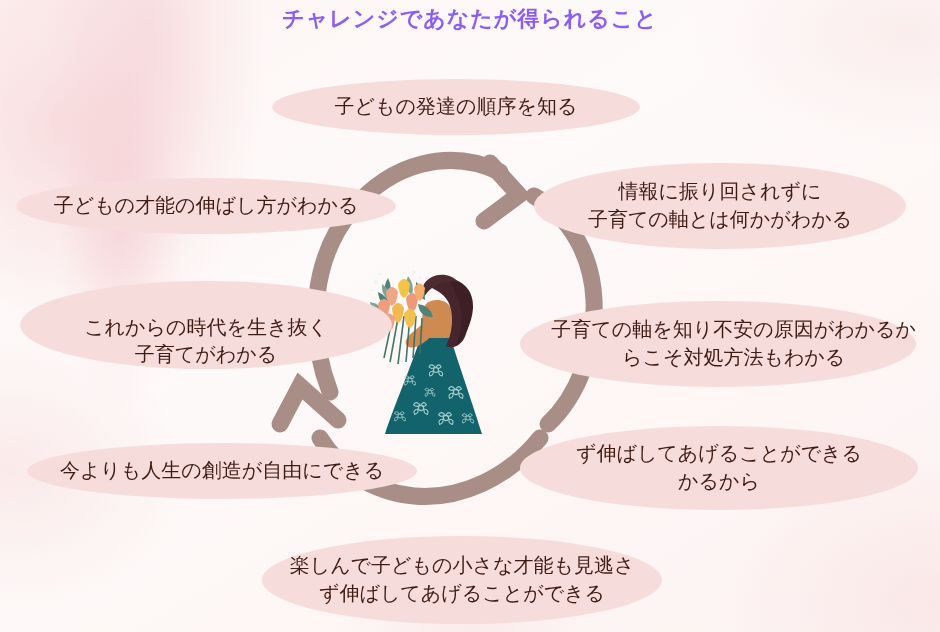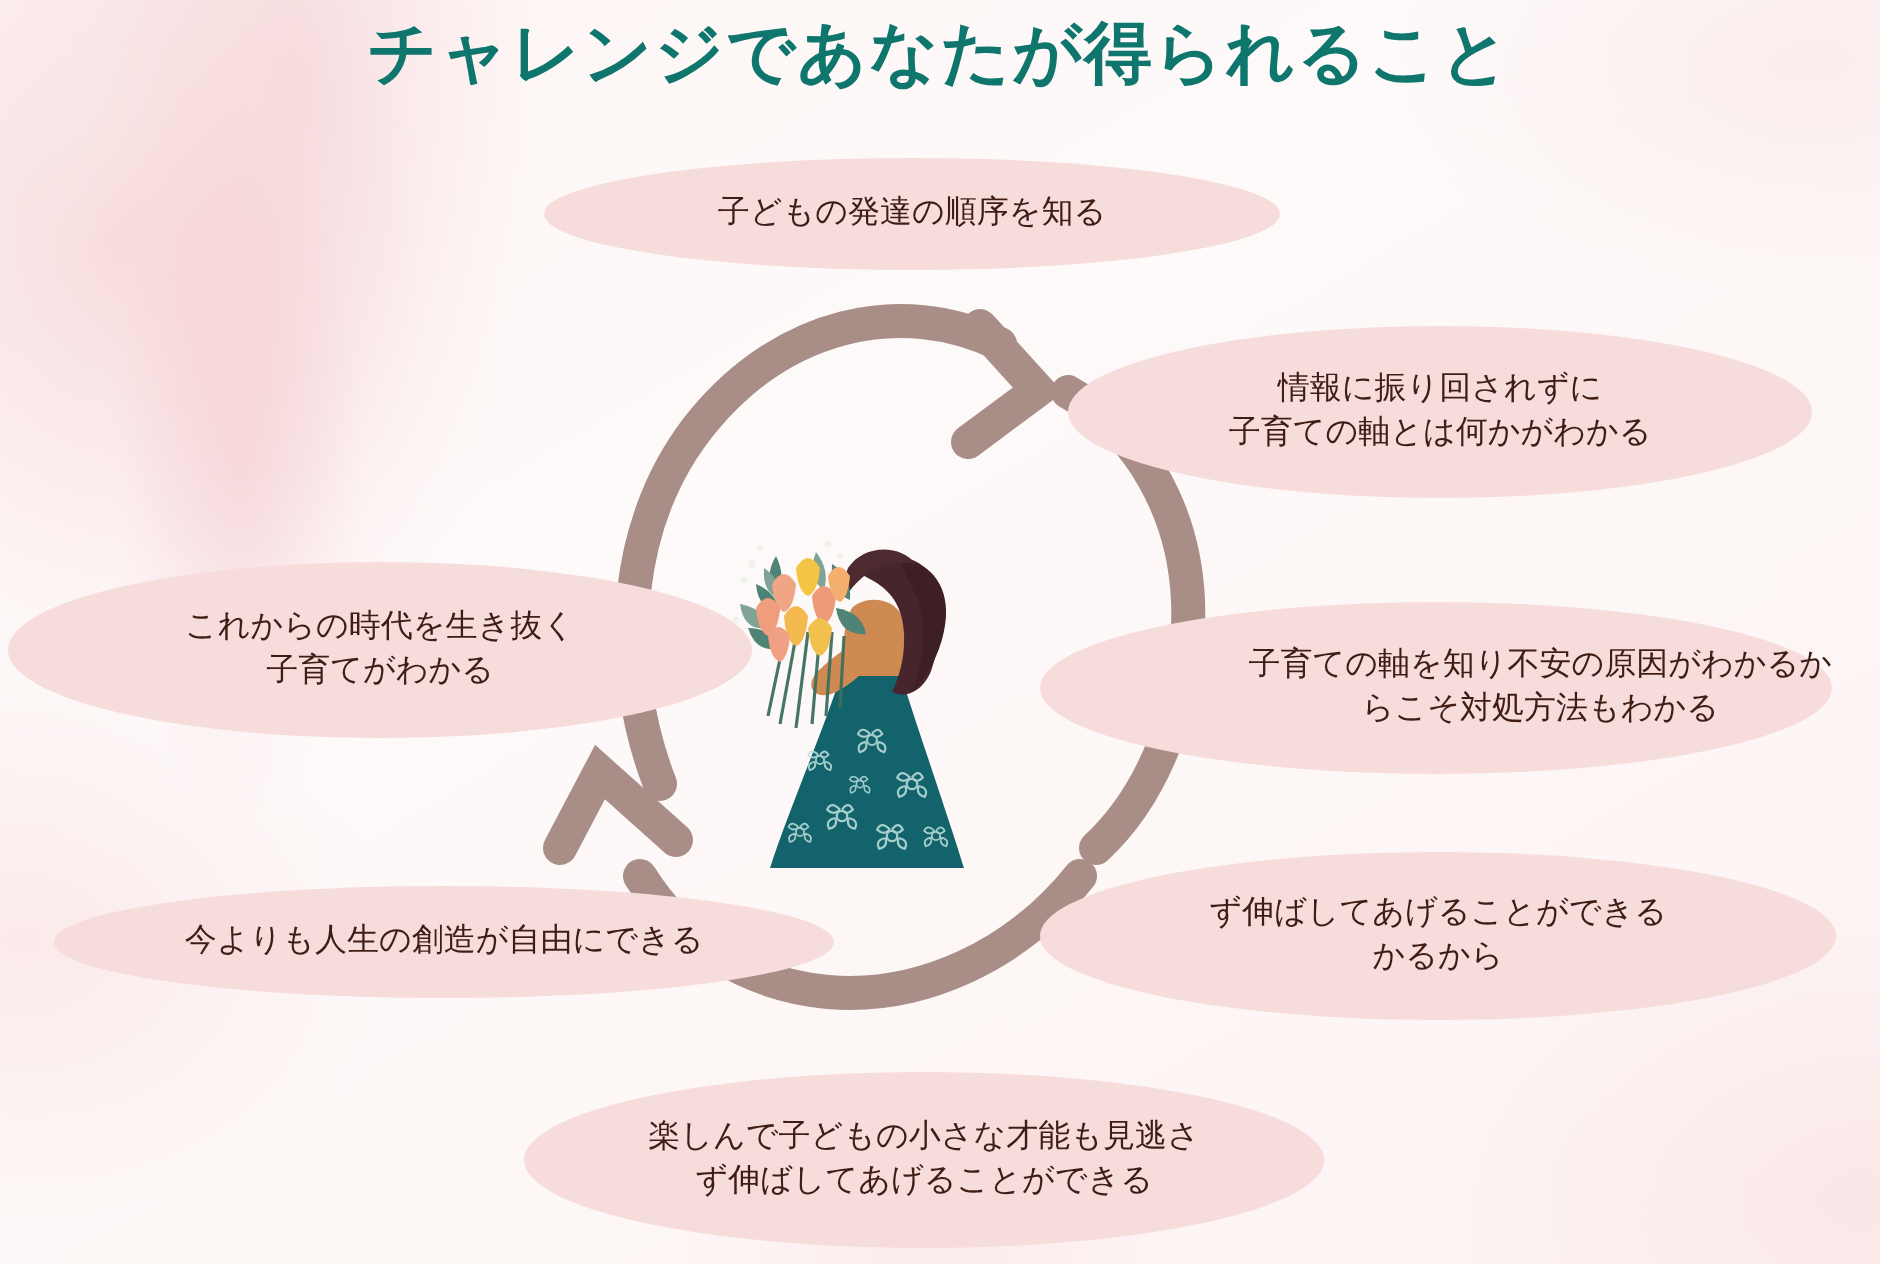--- a/index.html
+++ b/index.html
@@ -28,53 +28,53 @@
     background:
       radial-gradient(ellipse 90px 260px at 120px 230px, rgba(238,176,184,.30), rgba(238,176,184,0) 70%),
       radial-gradient(ellipse 70px 120px at 40px 40px, rgba(250,232,232,.7), rgba(250,232,232,0) 70%),
       radial-gradient(ellipse 180px 90px at 470px 628px, rgba(246,214,216,.35), rgba(246,214,216,0) 72%);
   }
 
   
   #title {
     position:absolute; left:0; top:4px; width:940px;
     text-align:center;
-    font-size:34px; font-weight:bold;
+    font-size:22px; font-weight:bold;
     letter-spacing:1px;
-    color:#0f766e;
+    color:#8b5cf6;
     white-space:nowrap;
   }
 
   
   #ring { position:absolute; left:0; top:0; width:940px; height:632px; }
 
   
   #woman { position:absolute; left:358px; top:258px; width:160px; height:180px; }
 
   
   .bubble {
     position:absolute;
     border-radius:50%;
     background:#f7dcdc;
     display:flex; align-items:center; justify-content:center;
     text-align:center;
     color:#3f1d14;
     line-height:1.38;
-    font-size:16px;
+    font-size:20px;
   }
   .bubble .ln { display:block; white-space:nowrap; }
   .bubble .bold { font-weight:normal; }
 
   #b-top     { left:272px; top:79px;  width:368px; height:56px; }
   #b-right1  { left:534px; top:163px; width:372px; height:86px;justify-content:center; }
   #b-right2  { left:520px; top:301px; width:396px; height:86px;justify-content:flex-end; }
   #b-right3  { left:520px; top:426px; width:398px; height:84px; }
   #b-bottom  { left:262px; top:536px; width:400px; height:88px;text-align:center; }
   #b-left3   { left:27px;  top:443px; width:390px; height:56px;text-align:right; }
-  #b-left2   { left:4px;  top:281px; width:372px; height:88px; }
+  #b-left2   { left:20px;  top:281px; width:372px; height:88px;align-items:flex-end; }
   #b-left1   { left:16px;  top:178px; width:380px; height:56px; }
 </style>
 </head>
 <body>
 
 <div id="stage">
 
   <div class="bg-layer" id="bg1"></div>
   <div class="bg-layer" id="bg2"></div>
 
@@ -225,14 +225,19 @@
     </div>
   </div>
 
   <div class="bubble" id="b-left2">
     <div>
       <span class="ln">これからの時代を生き抜く</span>
       <span class="ln">子育てがわかる</span>
     </div>
   </div>
 
+  <div class="bubble" id="b-left1">
+    <div>
+      <span class="ln">子どもの才能の伸ばし方がわかる</span>
+    </div>
+  </div>
 
 </div>
 
 </body></html>

